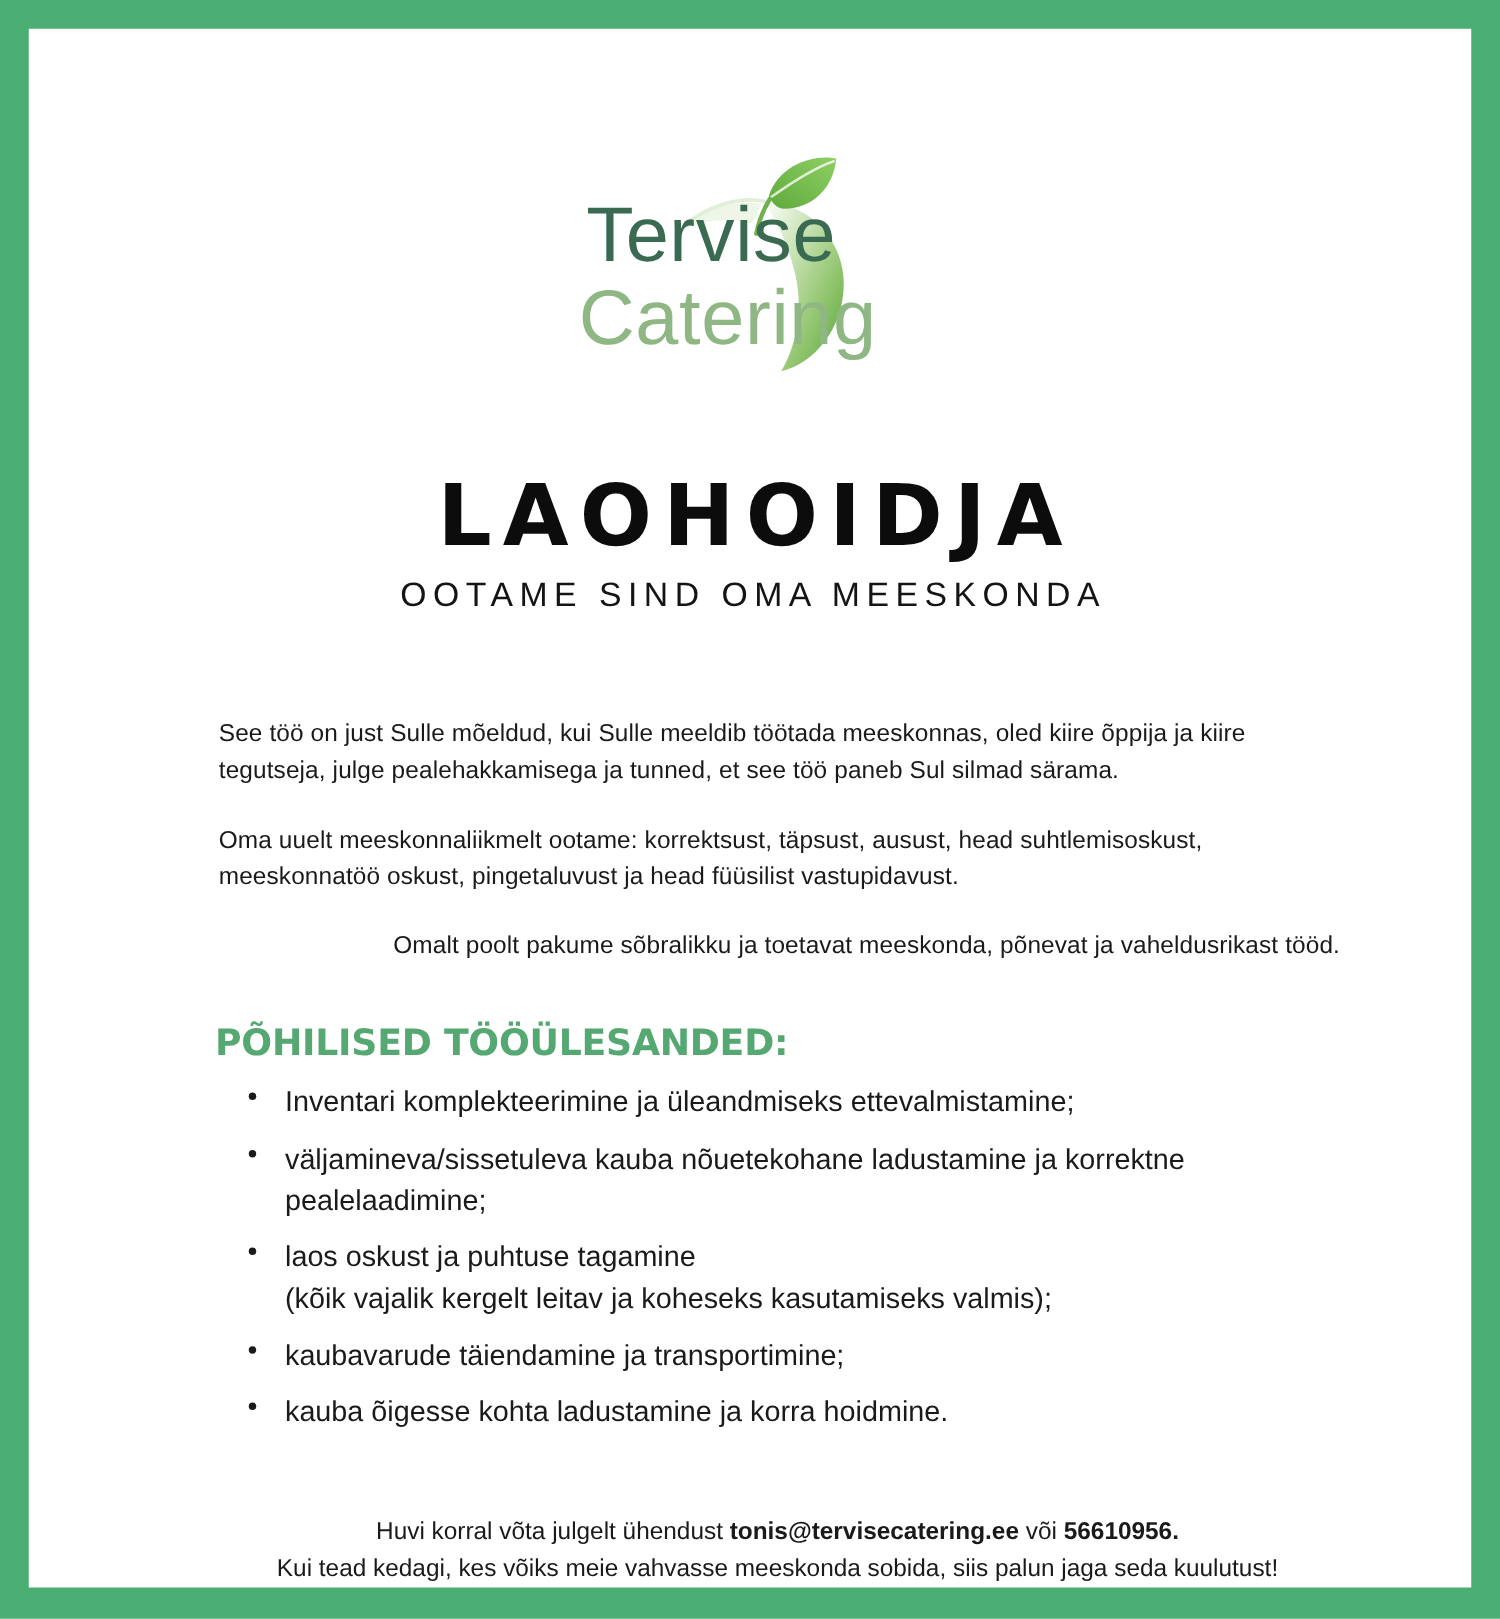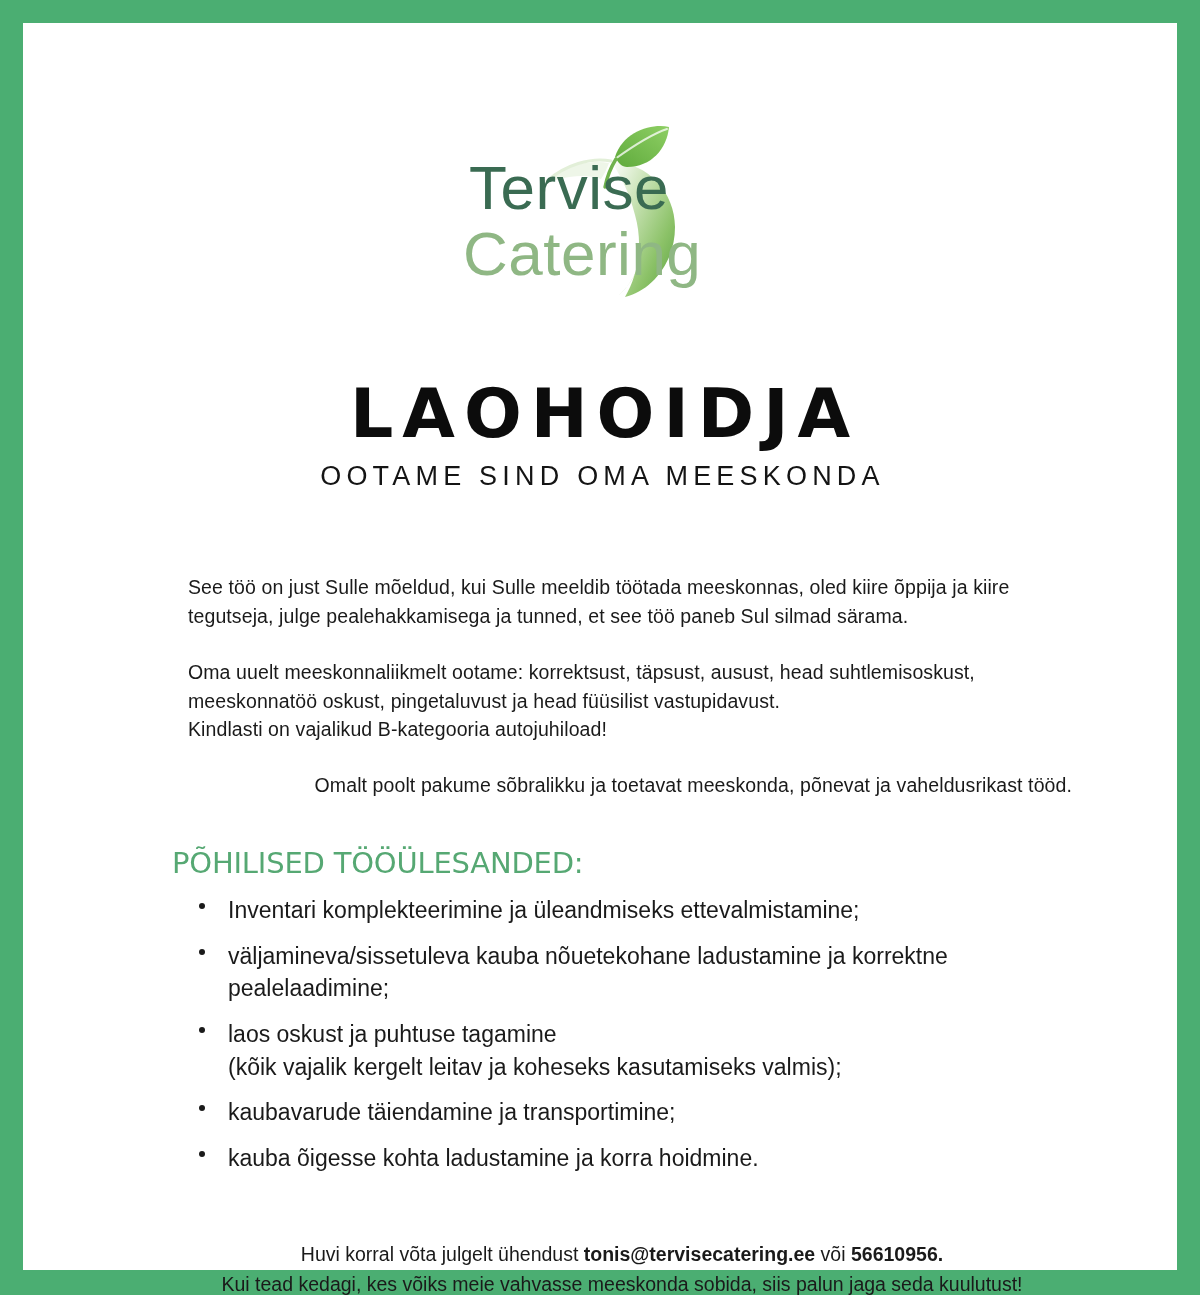--- a/index.html
+++ b/index.html
@@ -75,35 +75,35 @@
   .content {
     position: absolute;
     left: 149px;
     top: 550px;
     width: 900px;
     color: #1a1a1a;
   }
   .para {
     font-size: 19.5px;
     line-height: 1.48;
-    margin: 0 0 27px 16px;
+    margin: 0 0 27px 3px;
     letter-spacing: 0.1px;
   }
   .para:last-of-type {
     margin-bottom: 0;
     text-align: right;
   }
   .tight-line {
     display: block;
   }
 
   
   .section-heading {
     font-family: "DejaVu Sans", sans-serif;
-    font-weight: 400;
+    font-weight: 700;
     font-size: 29px;
     color: #56a873;
     letter-spacing: -0.2px;
     margin: 46px 0 14px 0;
   }
 
   
   .tasks {
     list-style: none;
     margin: 0;
@@ -197,21 +197,20 @@
     <div class="main-title">LAOHOIDJA</div>
     <div class="sub-title">OOTAME SIND OMA MEESKONDA</div>
   </div>
 
   <div class="content">
 
     <p class="para">See töö on just Sulle mõeldud, kui Sulle meeldib töötada meeskonnas, oled kiire õppija ja kiire tegutseja, julge pealehakkamisega ja tunned, et see töö paneb Sul silmad särama.</p>
 
     <p class="para">
       <span class="tight-line">Oma uuelt meeskonnaliikmelt ootame: korrektsust, täpsust, ausust, head suhtlemisoskust, meeskonnatöö oskust, pingetaluvust ja head füüsilist vastupidavust.</span>
-      <span class="tight-line">Kindlasti on vajalikud B-kategooria autojuhiload!</span>
     </p>
 
     <p class="para">Omalt poolt pakume sõbralikku ja toetavat meeskonda, põnevat ja vaheldusrikast tööd.</p>
 
     <div class="section-heading">PÕHILISED TÖÖÜLESANDED:</div>
 
     <ul class="tasks">
       <li>
         <span class="bullet"></span>
         <span>Inventari komplekteerimine ja üleandmiseks ettevalmistamine;</span>

